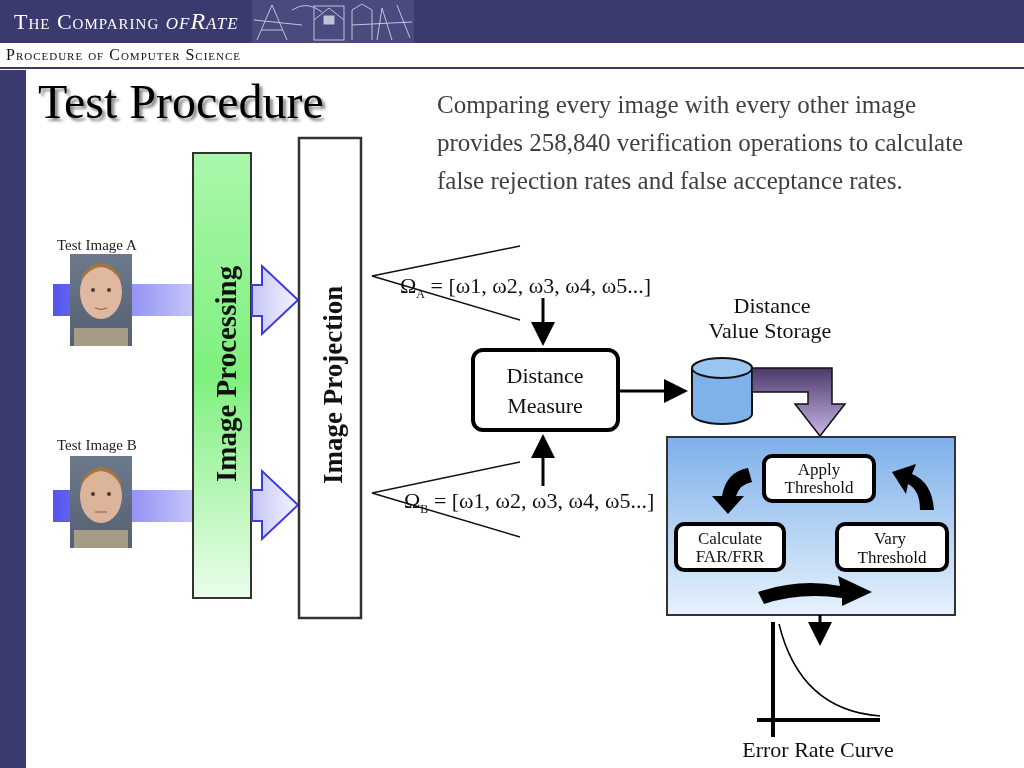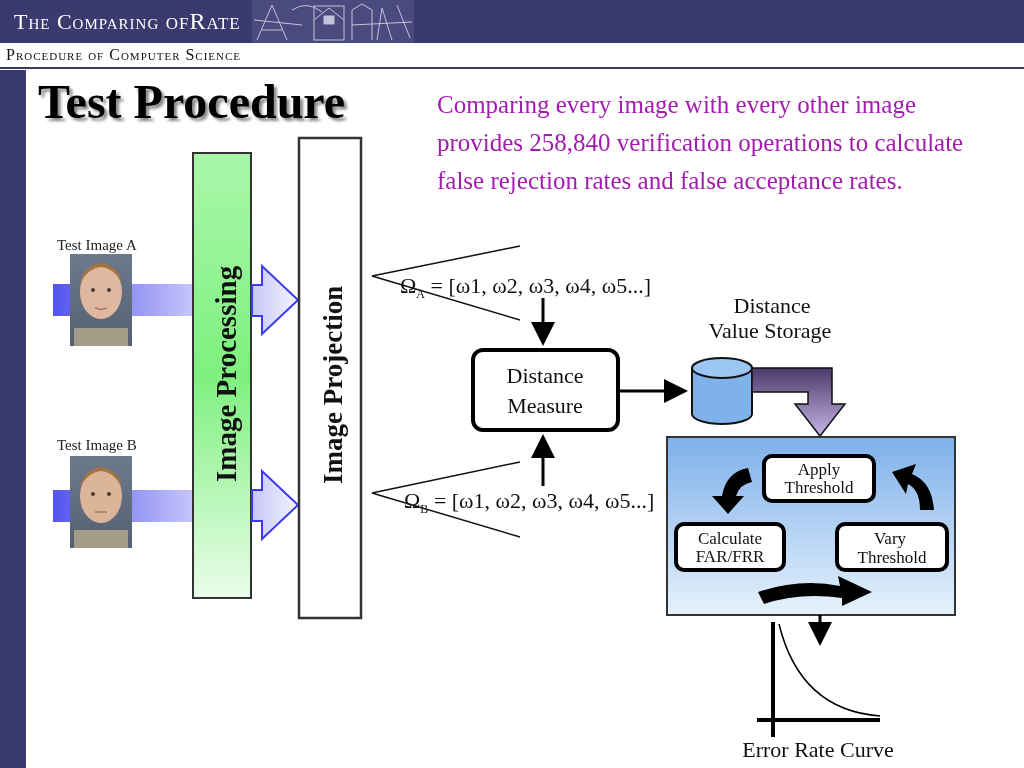--- a/index.html
+++ b/index.html
@@ -1,25 +1,25 @@
 <!DOCTYPE html>
 <html><head>
 <meta charset="utf-8">
 <style>
   html,body{margin:0;padding:0;}
   body{width:1024px;height:768px;position:relative;overflow:hidden;background:#ffffff;font-family:"Liberation Serif",serif;}
   .header-band{position:absolute;left:0;top:0;width:1024px;height:43px;background:#3a3a6e;}
   .uni-name{position:absolute;left:14px;top:8px;color:#fff;font-size:22px;letter-spacing:1px;font-variant:small-caps;white-space:nowrap;}
-  .uni-name .of{font-size:24px;}
+  .uni-name .of{font-style:italic;font-size:24px;}
   .crest{position:absolute;left:252px;top:0;width:162px;height:43px;}
   .dept-line{position:absolute;left:0;top:43px;width:1024px;height:24px;background:#fff;border-bottom:2px solid #3a3a5a;}
   .dept{position:absolute;left:6px;top:3px;font-size:16px;font-variant:small-caps;letter-spacing:1px;color:#111;white-space:nowrap;}
   .sidebar{position:absolute;left:0;top:70px;width:26px;height:698px;background:#3a3a6e;}
-  .title{position:absolute;left:38px;top:74px;font-size:48px;font-weight:bold;color:#000;text-shadow:3px 3px 3px #888;white-space:nowrap;}
-  .desc{position:absolute;left:437px;top:86px;width:560px;font-size:25px;line-height:38px;color:#a21caf;}
+  .title{position:absolute;left:38px;top:74px;font-size:48px;font-weight:normal;color:#000;text-shadow:3px 3px 3px #888;white-space:nowrap;}
+  .desc{position:absolute;left:437px;top:86px;width:560px;font-size:25px;line-height:38px;color:#404040;}
   .diagram{position:absolute;left:0;top:0;width:1024px;height:768px;}
   .lbl{font-family:"Liberation Serif",serif;}
 </style>
 </head>
 <body>
 
 <div class="header-band">
   <div class="uni-name">
     <span>The Comparing </span><span class="of">of</span><span class="of">Rate</span>
   </div>

